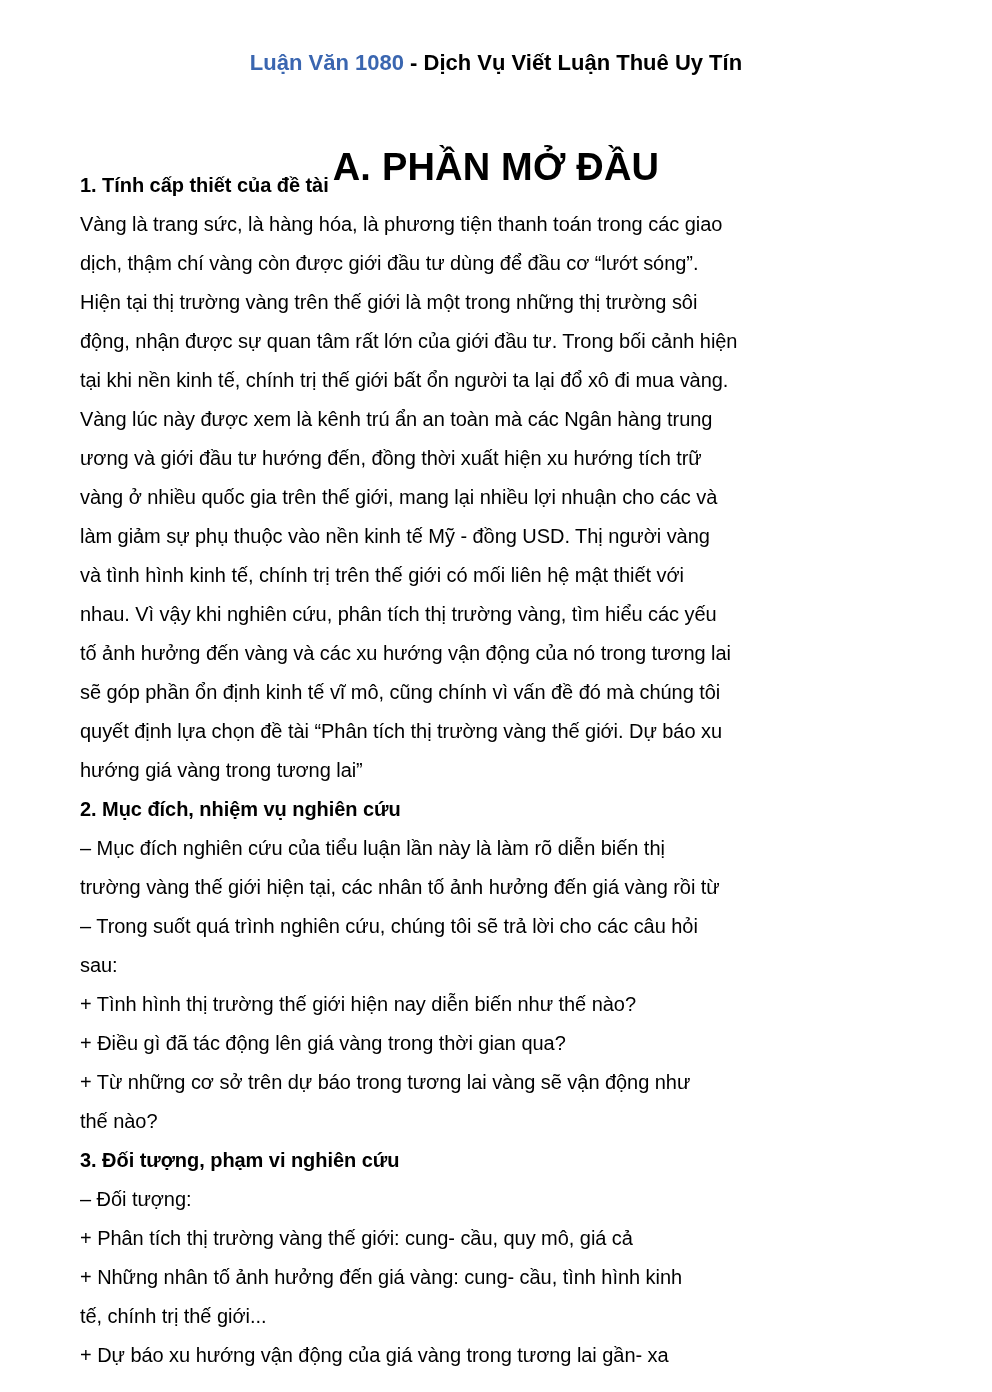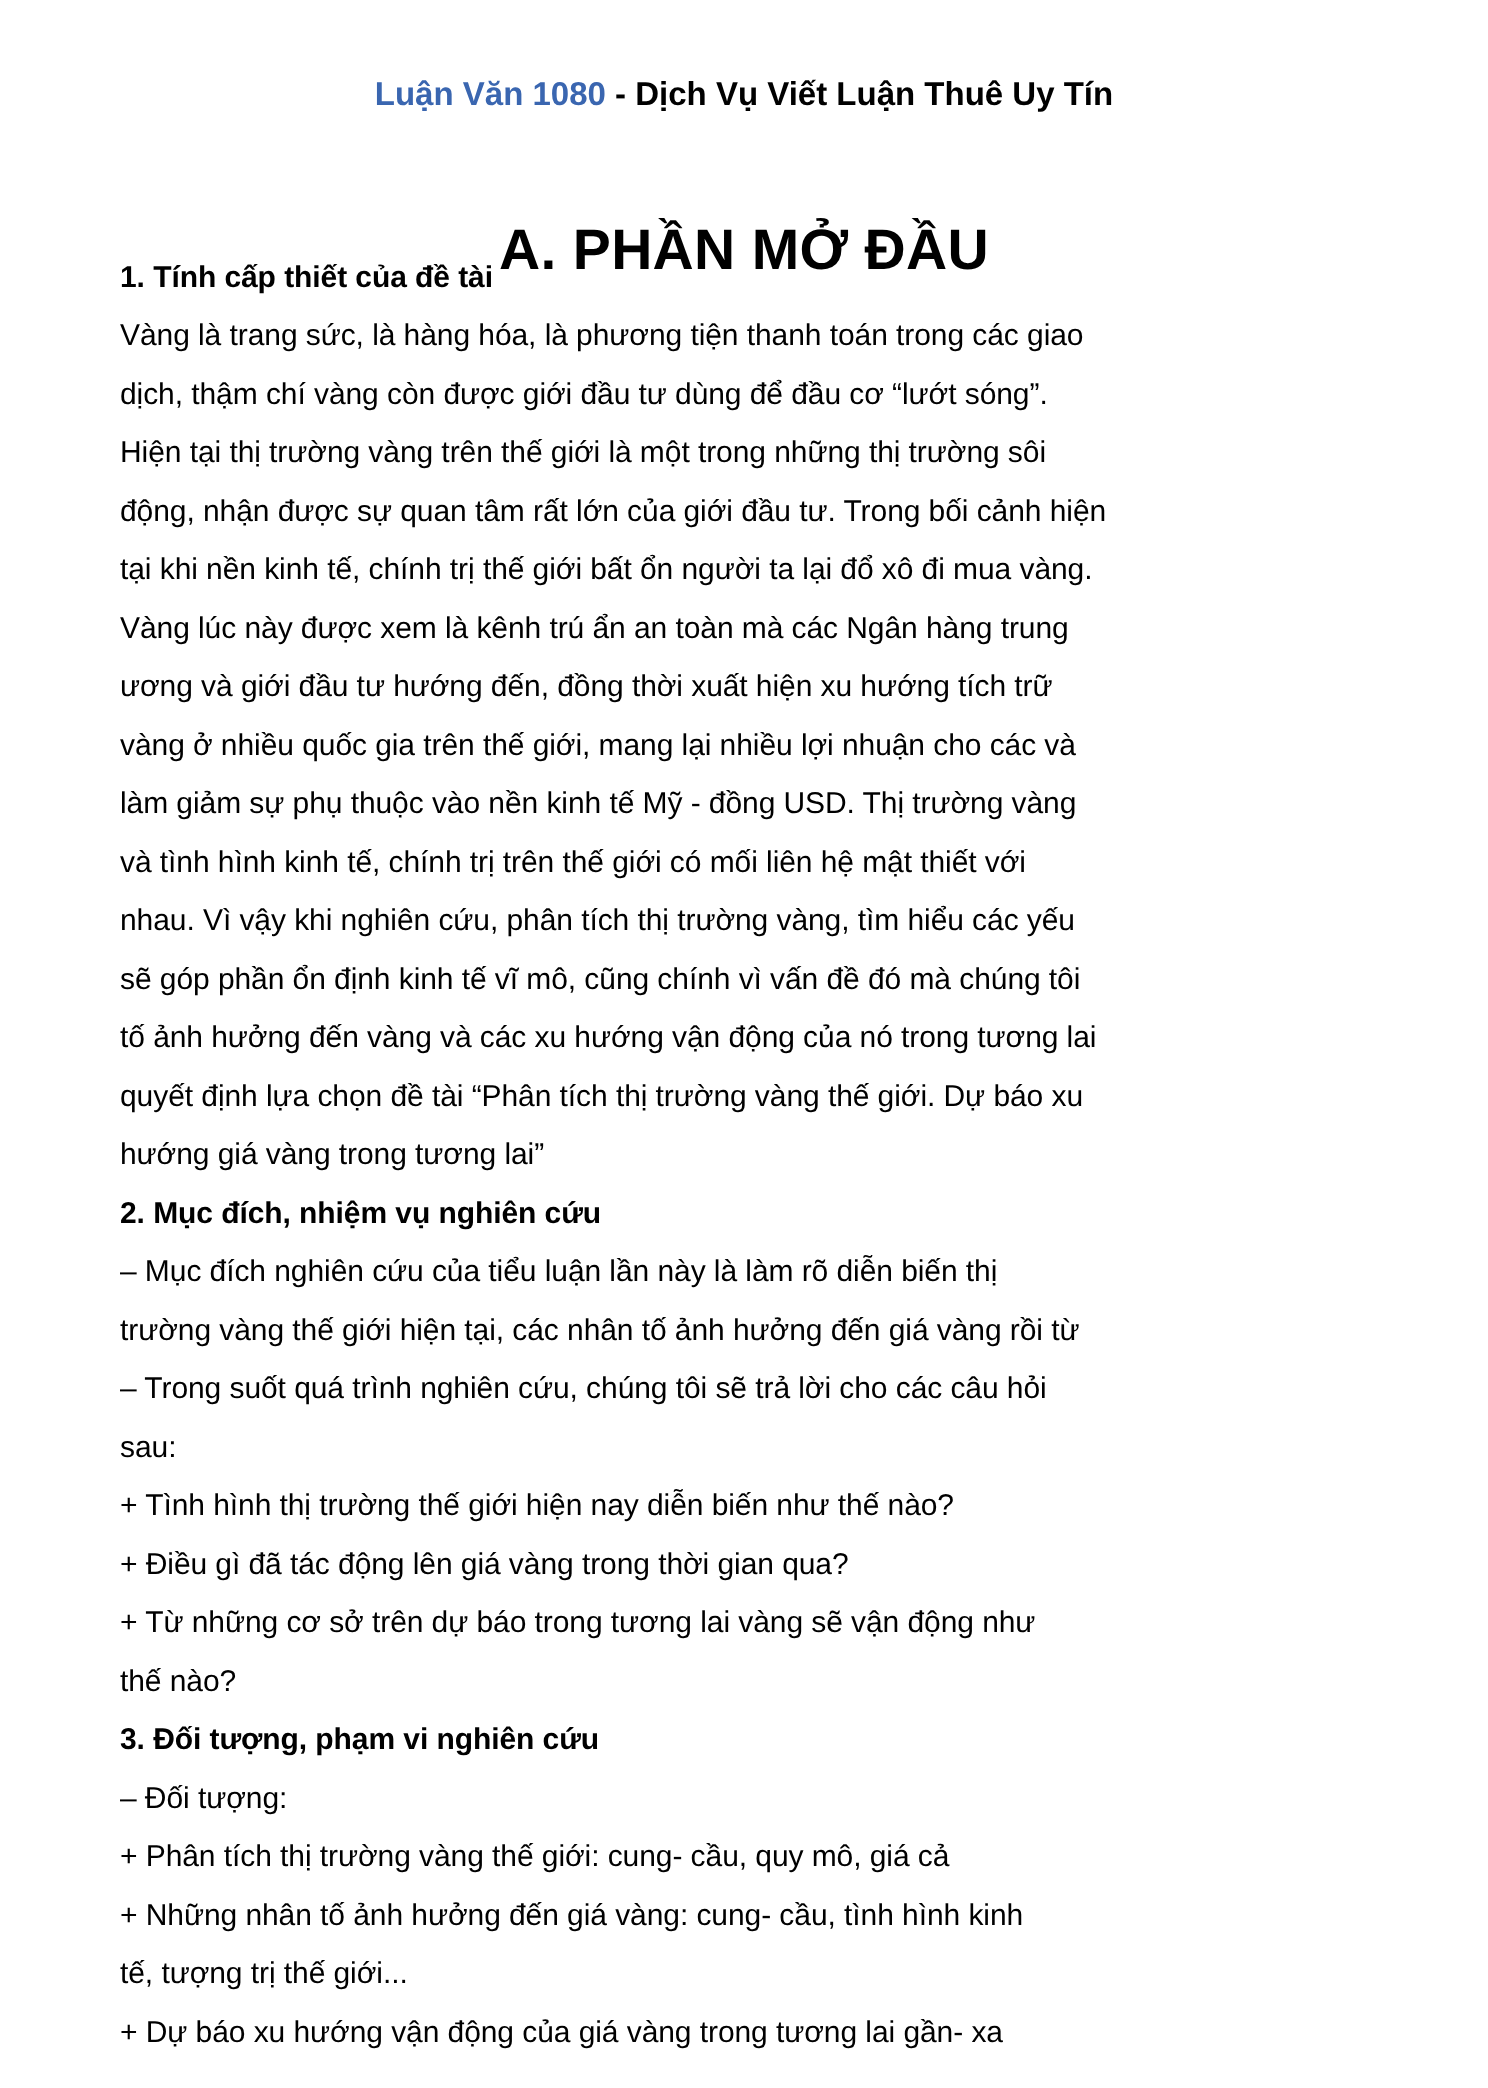--- a/index.html
+++ b/index.html
@@ -104,25 +104,25 @@
       </div>
       <div class="block">
         <div class="line">Vàng là trang sức, là hàng hóa, là phương tiện thanh toán trong các giao</div>
         <div class="line">dịch, thậm chí vàng còn được giới đầu tư dùng để đầu cơ “lướt sóng”.</div>
         <div class="line">Hiện tại thị trường vàng trên thế giới là một trong những thị trường sôi</div>
         <div class="line">động, nhận được sự quan tâm rất lớn của giới đầu tư. Trong bối cảnh hiện</div>
         <div class="line">tại khi nền kinh tế, chính trị thế giới bất ổn người ta lại đổ xô đi mua vàng.</div>
         <div class="line">Vàng lúc này được xem là kênh trú ẩn an toàn mà các Ngân hàng trung</div>
         <div class="line">ương và giới đầu tư hướng đến, đồng thời xuất hiện xu hướng tích trữ</div>
         <div class="line">vàng ở nhiều quốc gia trên thế giới, mang lại nhiều lợi nhuận cho các và</div>
-        <div class="line">làm giảm sự phụ thuộc vào nền kinh tế Mỹ - đồng USD. Thị trường vàng</div>
+        <div class="line">làm giảm sự phụ thuộc vào nền kinh tế Mỹ - đồng USD. Thị người vàng</div>
         <div class="line">và tình hình kinh tế, chính trị trên thế giới có mối liên hệ mật thiết với</div>
         <div class="line">nhau. Vì vậy khi nghiên cứu, phân tích thị trường vàng, tìm hiểu các yếu</div>
+        <div class="line">tố ảnh hưởng đến vàng và các xu hướng vận động của nó trong tương lai</div>
         <div class="line">sẽ góp phần ổn định kinh tế vĩ mô, cũng chính vì vấn đề đó mà chúng tôi</div>
-        <div class="line">tố ảnh hưởng đến vàng và các xu hướng vận động của nó trong tương lai</div>
         <div class="line">quyết định lựa chọn đề tài “Phân tích thị trường vàng thế giới. Dự báo xu</div>
         <div class="line">hướng giá vàng trong tương lai”</div>
       </div>
       <div class="block heading">
         <div class="line heading-line">2. Mục đích, nhiệm vụ nghiên cứu</div>
       </div>
       <div class="block">
         <div class="line">– Mục đích nghiên cứu của tiểu luận lần này là làm rõ diễn biến thị</div>
         <div class="line">trường vàng thế giới hiện tại, các nhân tố ảnh hưởng đến giá vàng rồi từ</div>
       </div>
@@ -144,20 +144,20 @@
         <div class="line heading-line">3. Đối tượng, phạm vi nghiên cứu</div>
       </div>
       <div class="block">
         <div class="line">– Đối tượng:</div>
       </div>
       <div class="block">
         <div class="line">+ Phân tích thị trường vàng thế giới: cung- cầu, quy mô, giá cả</div>
       </div>
       <div class="block">
         <div class="line">+ Những nhân tố ảnh hưởng đến giá vàng: cung- cầu, tình hình kinh</div>
-        <div class="line">tế, tượng trị thế giới...</div>
+        <div class="line">tế, chính trị thế giới...</div>
       </div>
       <div class="block">
         <div class="line">+ Dự báo xu hướng vận động của giá vàng trong tương lai gần- xa</div>
       </div>
     </div>
 
 </div>
 
 </body></html>

